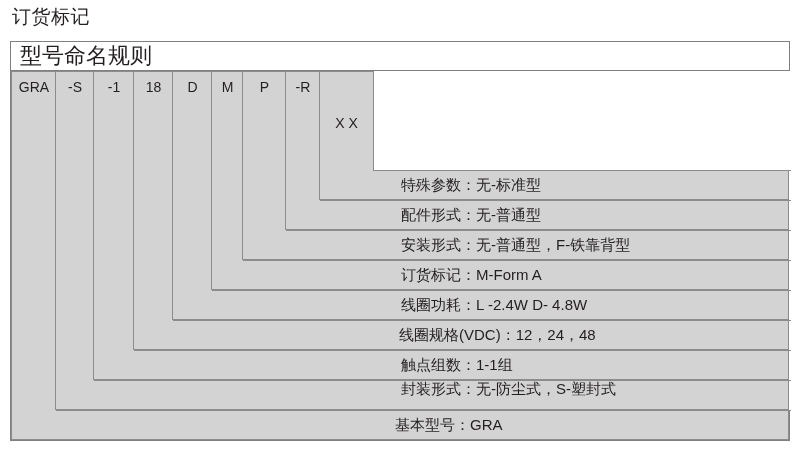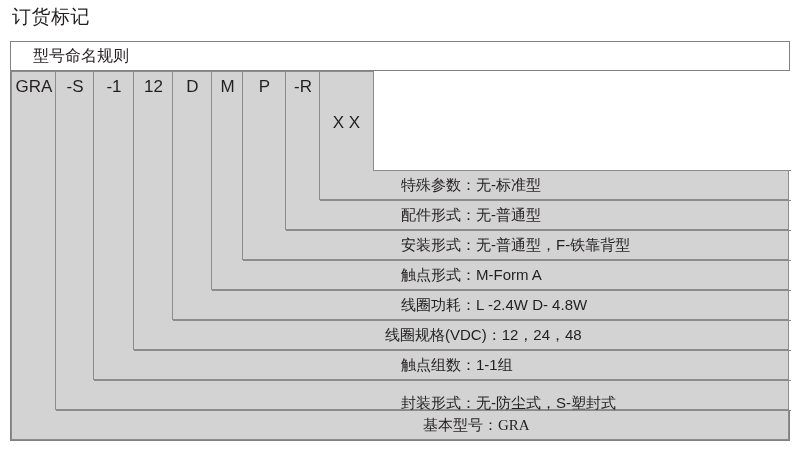--- a/index.html
+++ b/index.html
@@ -44,43 +44,43 @@
     left: 0;
     top: 0;
     width: 778px;
     height: 29px;
     border-bottom: 1px solid #808080;
     box-sizing: border-box;
     background: #ffffff;
   }
   #rule-header span {
     position: absolute;
-    left: 22px;
+    left: 9px;
     top: 3px;
-    font-size: 16px;
+    font-size: 22px;
     line-height: 22px;
     white-space: nowrap;
   }
 
   
   .bracket {
     position: absolute;
     background: #d3d3d4;
     border: 1px solid #8c8c8c;
     box-sizing: border-box;
   }
   .bracket .code {
     position: absolute;
     top: 0;
     left: 0;
     right: 0;
     height: 30px;
     line-height: 30px;
     text-align: center;
-    font-size: 17px;
+    font-size: 14px;
     color: #231f20;
     white-space: nowrap;
   }
   
   .bite {
     position: absolute;
     background: #ffffff;
     border-left: 1px solid #8c8c8c;
     border-bottom: 1px solid #8c8c8c;
     box-sizing: border-box;
@@ -124,21 +124,21 @@
     <div class="code" style="width:38px; left:0;">-S</div>
     <div class="bite" style="left:38px; top:-1px; width:697px; height:310px;"></div>
   </div>
 
   <div class="bracket" style="left:82px; top:29px; width:696px; height:309px;">
     <div class="code" style="width:40px; left:0;">-1</div>
     <div class="bite" style="left:40px; top:-1px; width:657px; height:280px;"></div>
   </div>
 
   <div class="bracket" style="left:122px; top:29px; width:656px; height:279px;">
-    <div class="code" style="width:39px; left:0;">12</div>
+    <div class="code" style="width:39px; left:0;">18</div>
     <div class="bite" style="left:39px; top:-1px; width:618px; height:250px;"></div>
   </div>
 
   <div class="bracket" style="left:161px; top:29px; width:617px; height:249px;">
     <div class="code" style="width:39px; left:0;">D</div>
     <div class="bite" style="left:39px; top:-1px; width:579px; height:220px;"></div>
   </div>
 
   <div class="bracket" style="left:200px; top:29px; width:578px; height:219px;">
     <div class="code" style="width:31px; left:0;">M</div>
@@ -166,36 +166,36 @@
 
   <div class="desc-row" style="left:274px; top:158px; width:544px;">
     <div class="txt" style="left:116px;">配件形式：无-普通型</div>
   </div>
 
   <div class="desc-row" style="left:231px; top:188px; width:569px;">
     <div class="txt" style="left:159px;">安装形式：无-普通型，F-铁靠背型</div>
   </div>
 
   <div class="desc-row" style="left:200px; top:218px; width:578px;">
-    <div class="txt" style="left:190px;">触点形式：M-Form A</div>
+    <div class="txt" style="left:190px;">订货标记：M-Form A</div>
   </div>
 
   <div class="desc-row" style="left:161px; top:248px; width:617px;">
     <div class="txt" style="left:229px;">线圈功耗：L -2.4W   D- 4.8W</div>
   </div>
 
-  <div class="desc-row" style="left:106px; top:278px; width:656px;">
+  <div class="desc-row" style="left:120px; top:278px; width:656px;">
     <div class="txt" style="left:268px;">线圈规格(VDC)：12，24，48</div>
   </div>
 
   <div class="desc-row" style="left:82px; top:308px; width:696px;padding-left:16px;">
     <div class="txt" style="left:308px;">触点组数：1-1组</div>
   </div>
 
-  <div class="desc-row" style="left:44px; top:346px; width:606px;padding-left:32px;">
+  <div class="desc-row" style="left:44px; top:332px; width:606px;padding-left:32px;">
     <div class="txt" style="left:346px;">封装形式：无-防尘式，S-塑封式</div>
   </div>
 
   <div class="desc-row" style="left:0px; top:368px; width:778px;">
-    <div class="txt" style="left:412px;font-family:Liberation Serif, serif;">基本型号：GRA</div>
+    <div class="txt" style="left:384px;">基本型号：GRA</div>
   </div>
 
 </div>
 
 </body></html>

